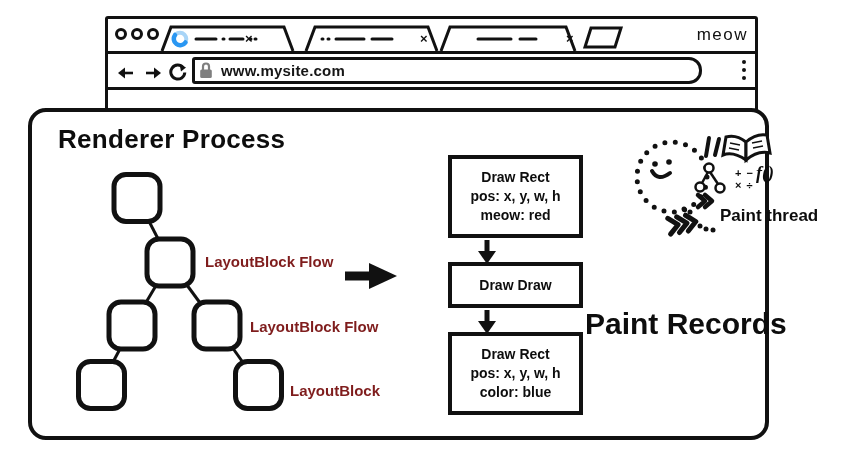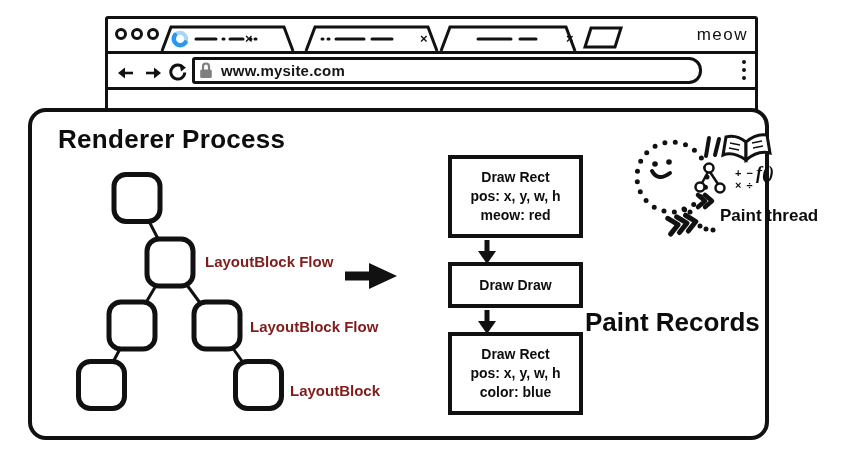--- a/index.html
+++ b/index.html
@@ -58,21 +58,21 @@
   .paintbox{
     position:absolute;left:388px;width:135px;box-sizing:border-box;
     border:4px solid #111;background:#fff;
     display:flex;flex-direction:column;align-items:center;justify-content:center;
     text-align:center;font-size:14px;font-weight:700;line-height:19px;color:#0d0d0d;margin-left:28px;
   }
   .pb1{top:43px;height:83px;}
   .pb2{top:150px;height:46px;}
   .pb3{top:220px;height:83px;}
   .paint-heading{
-    position:absolute;left:553px;top:195px;font-size:26px;font-weight:700;
+    position:absolute;left:553px;top:195px;font-size:30px;font-weight:700;
     color:#0d0d0d;white-space:nowrap;
   }
   .mt-label{
     position:absolute;left:688px;top:94px;font-size:17px;font-weight:700;
     color:#0d0d0d;white-space:nowrap;
   }
   .doodle-math{
     position:absolute;font-size:11px;font-weight:700;line-height:11px;color:#0d0d0d;
     letter-spacing:1px;white-space:nowrap;
   }

